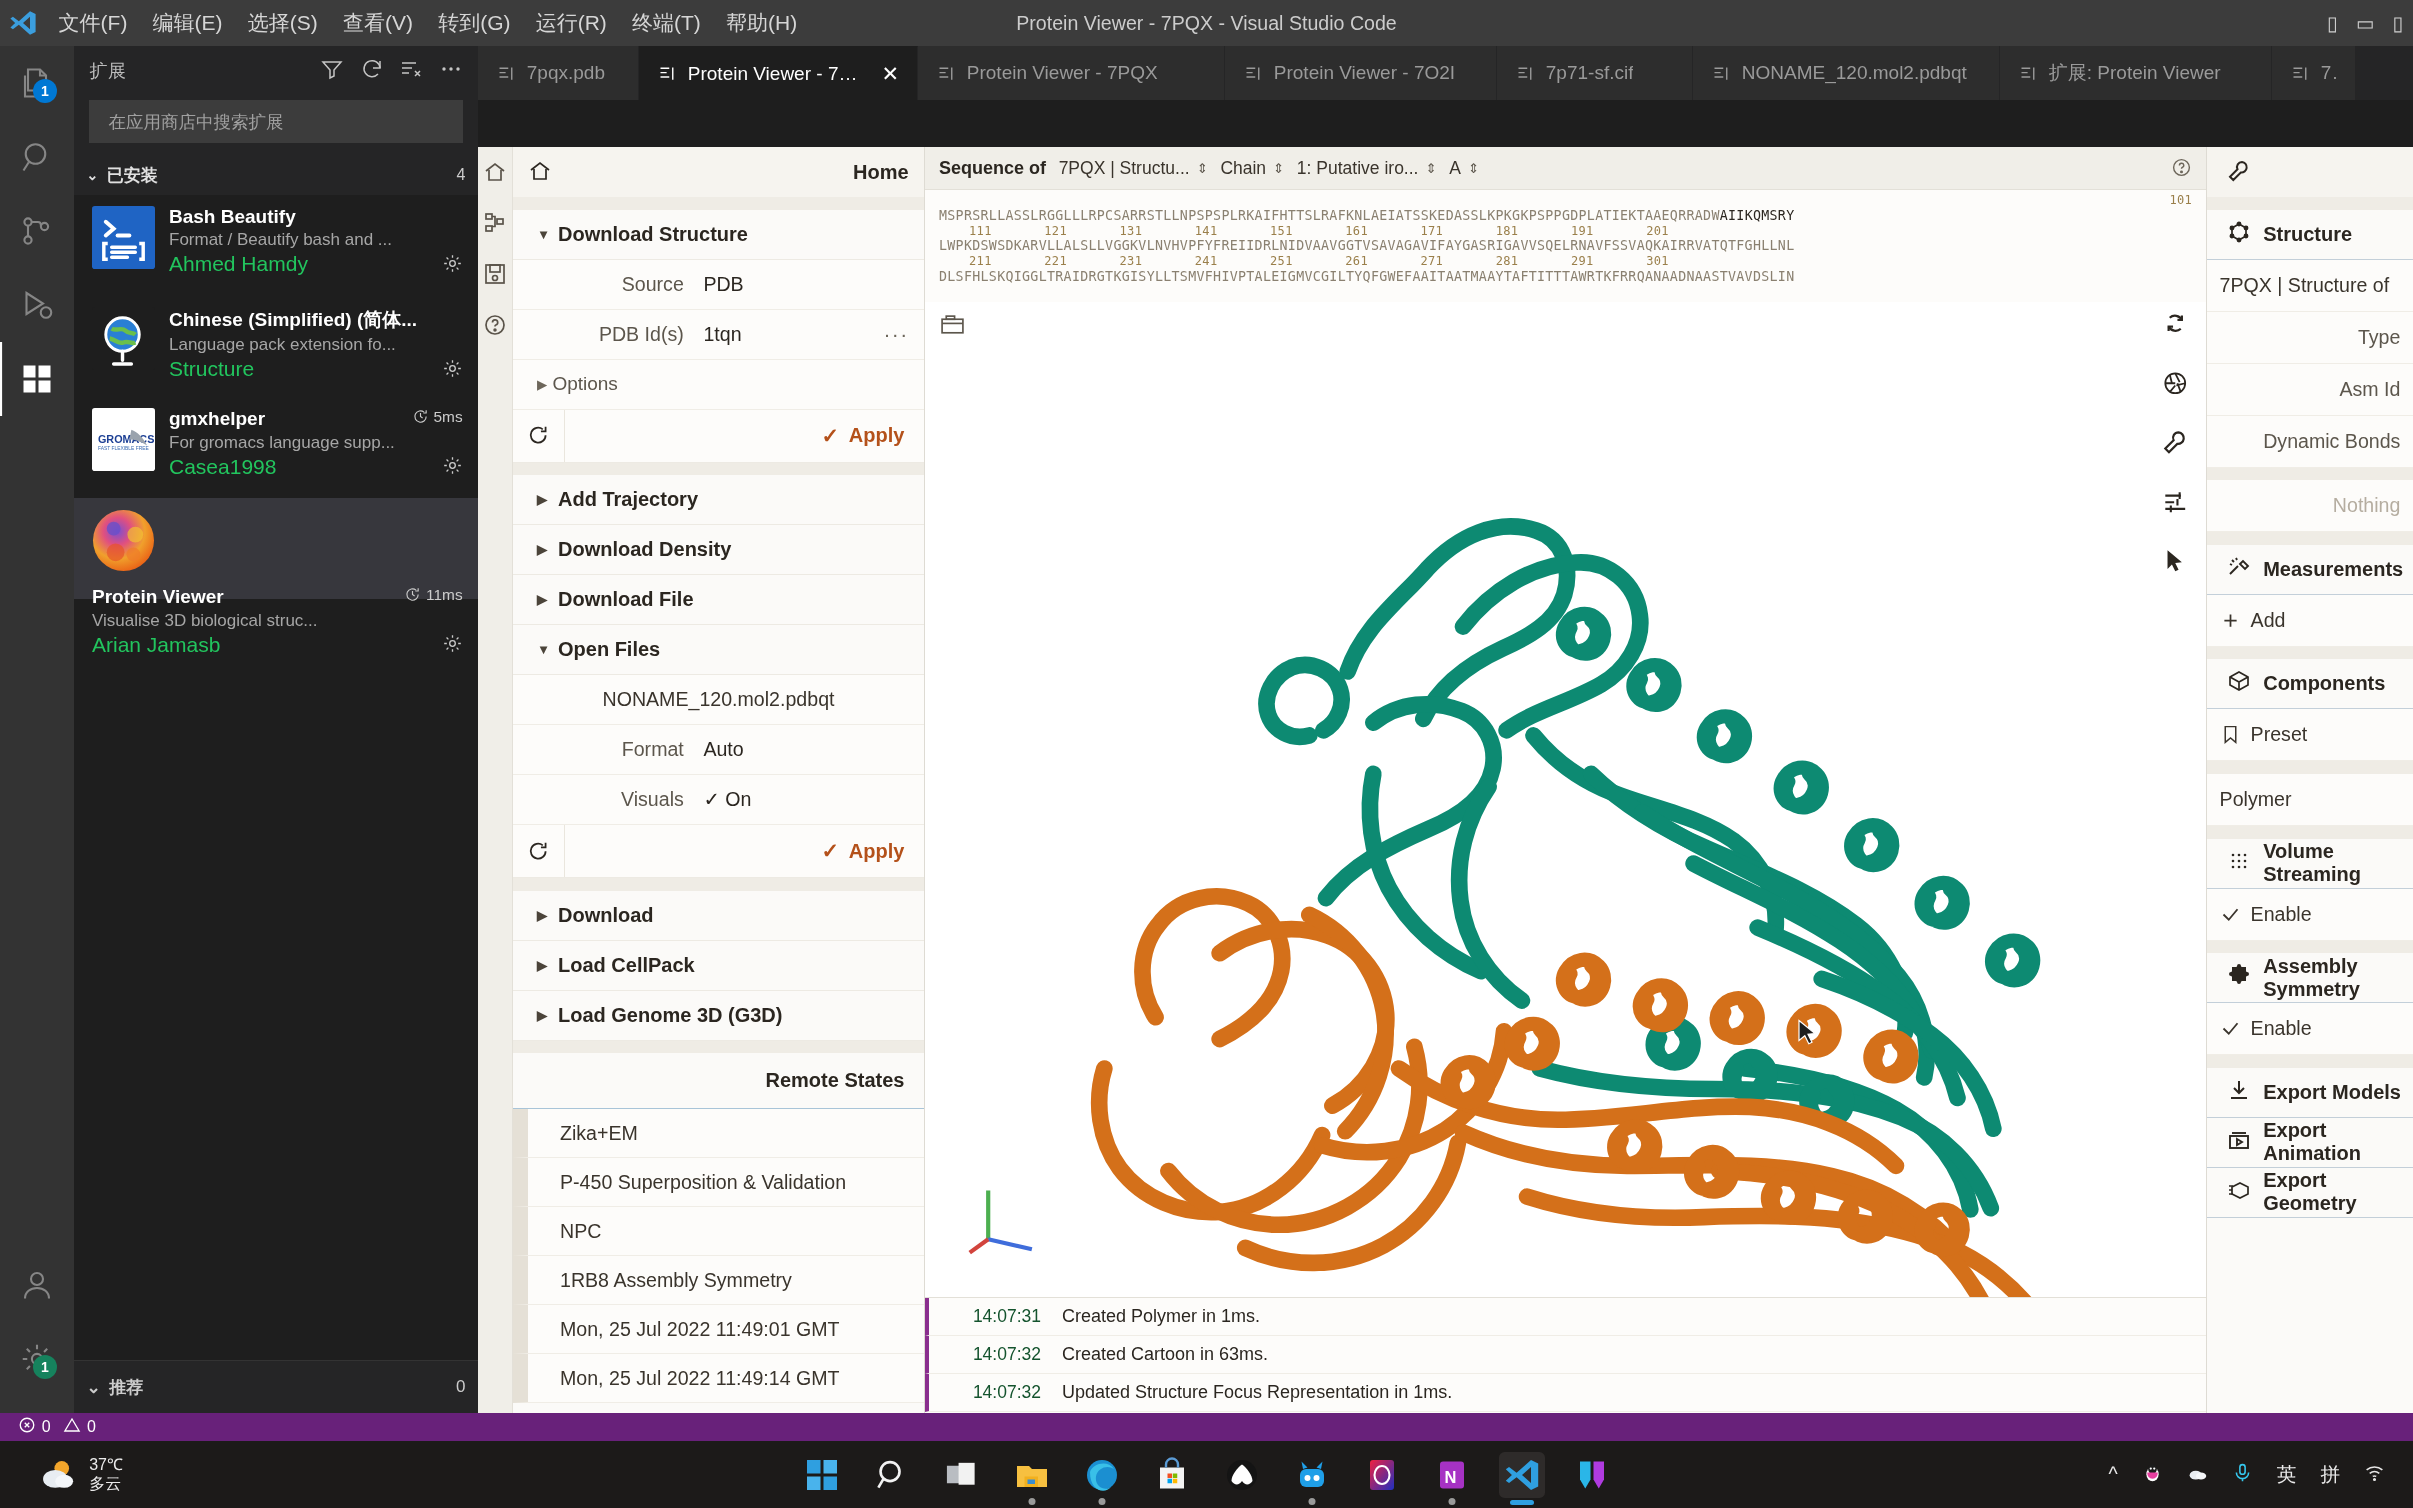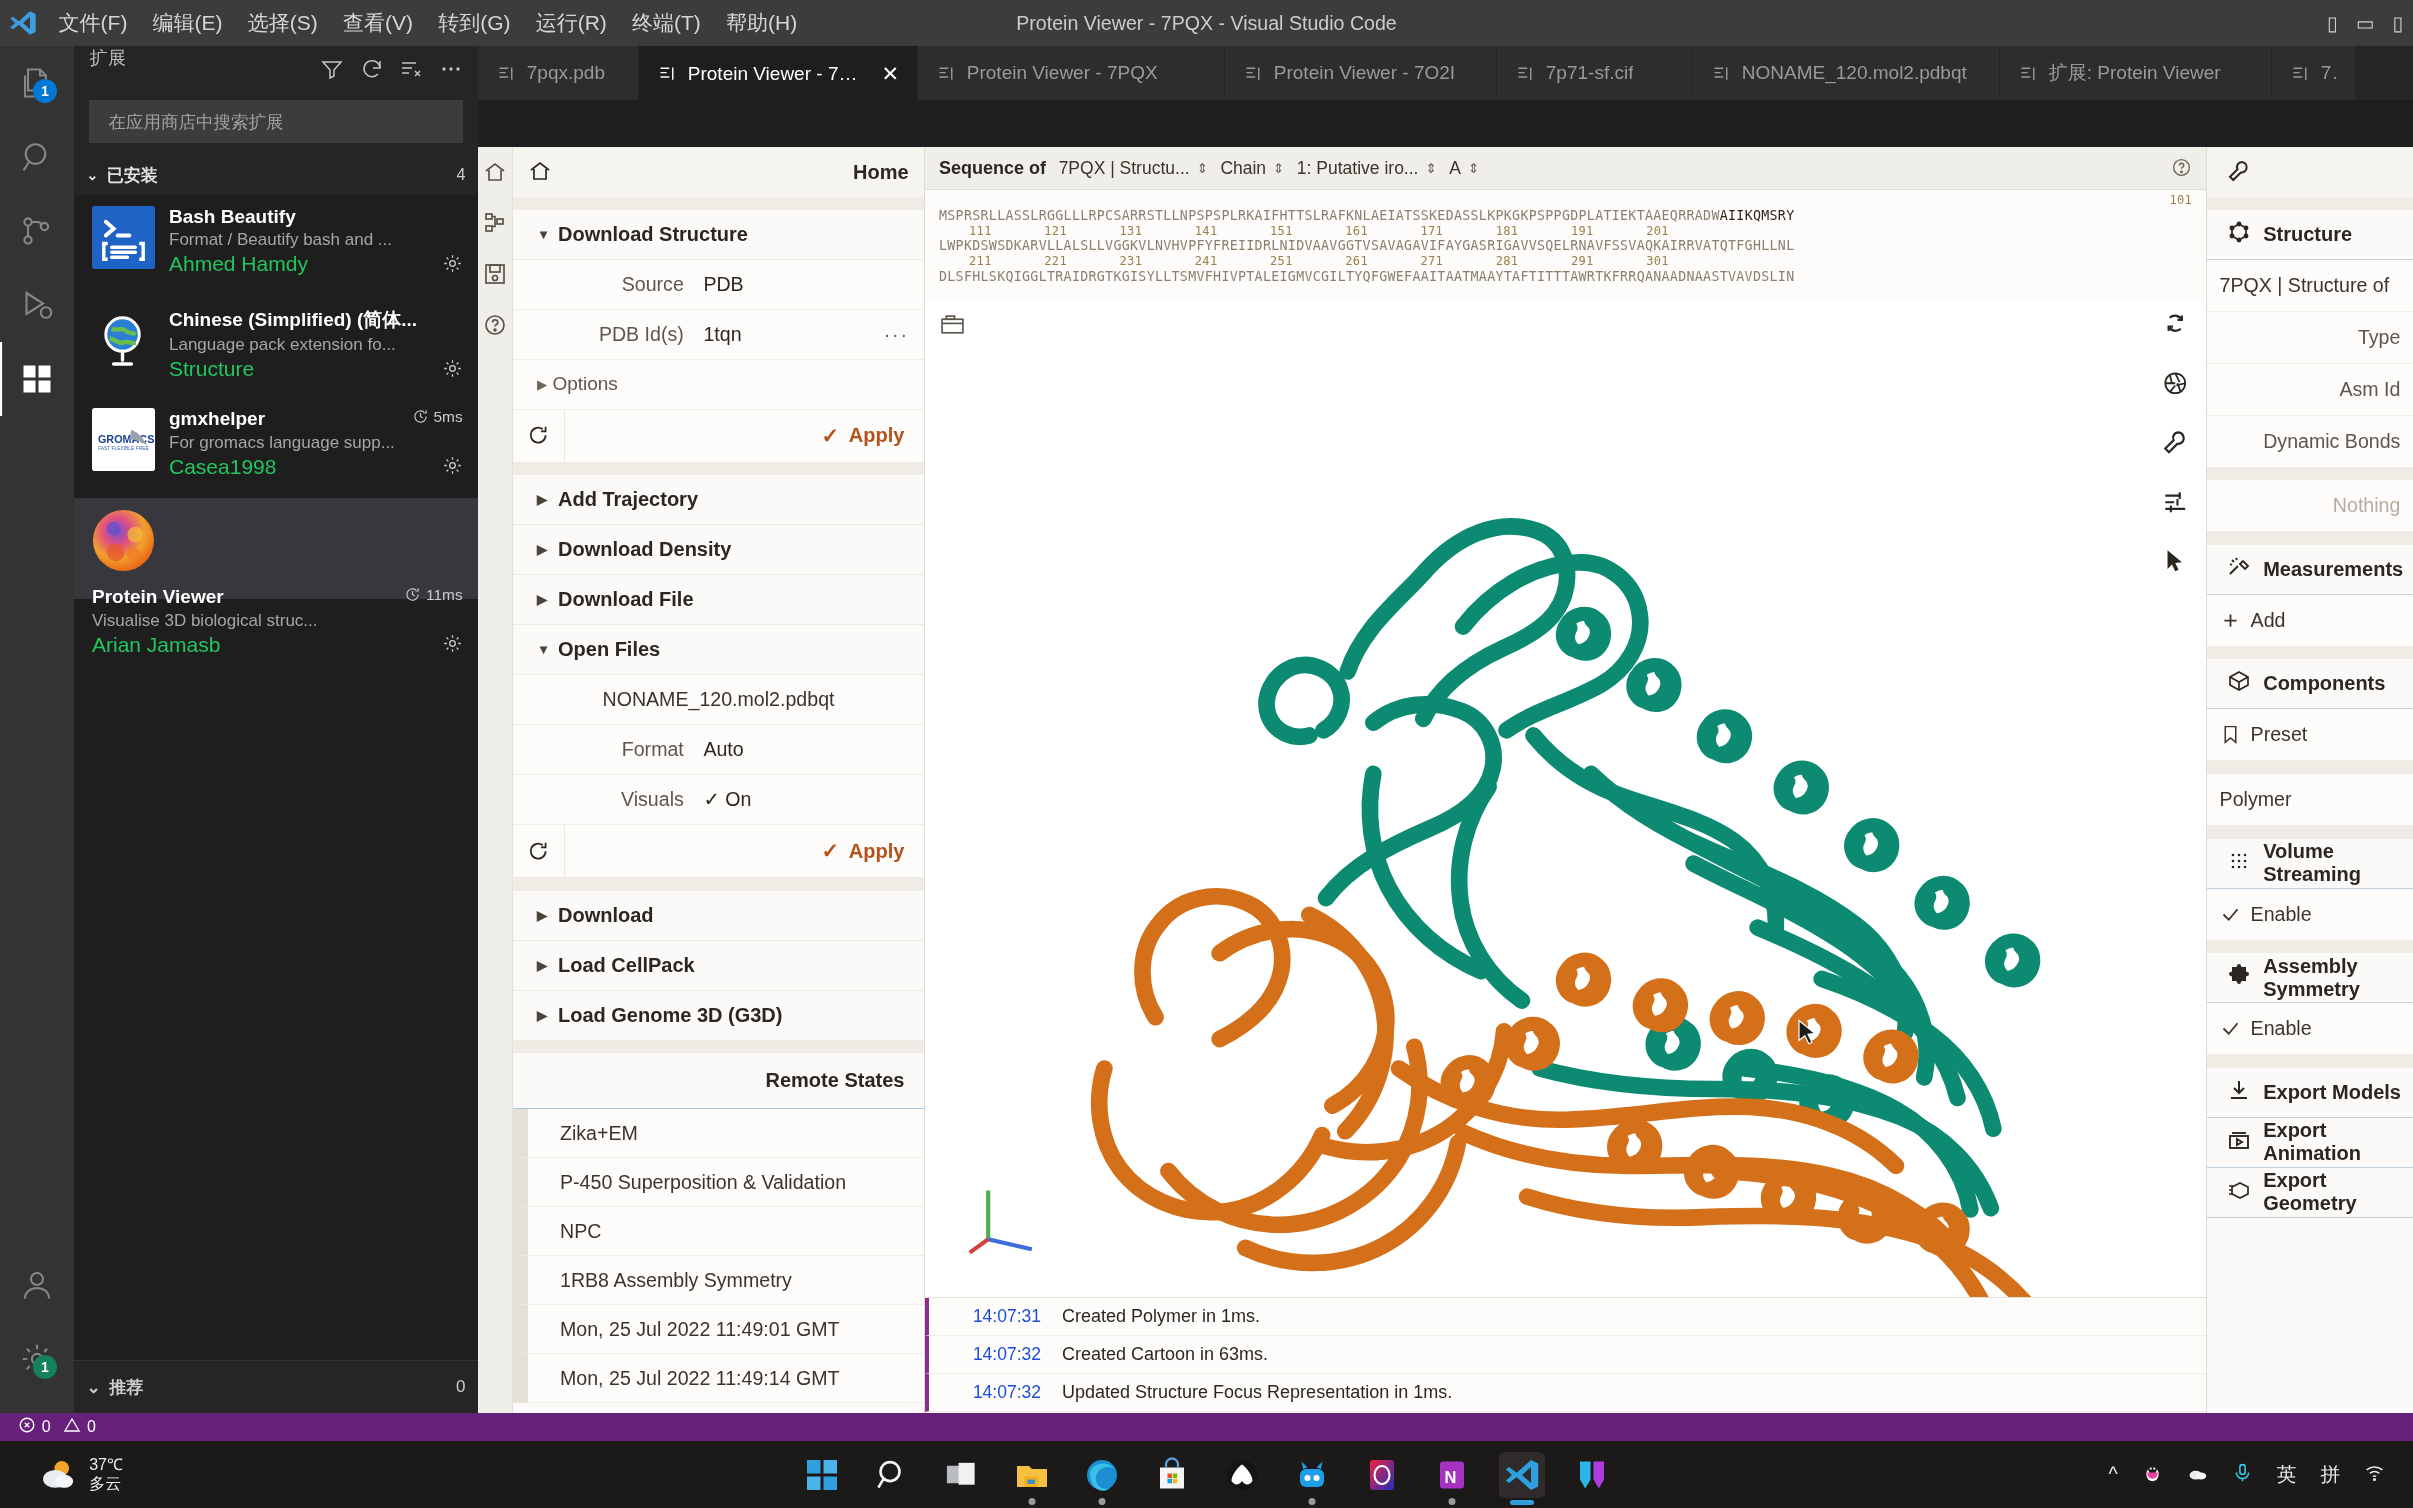--- a/index.html
+++ b/index.html
@@ -50,21 +50,21 @@
   }
   .act-badge.green { background: #16825d; }
   .act-spacer { flex: 1; }
 
   
   .sidebar {
     position: absolute; top: 46px; left: 74px; width: 404px; height: 1367px;
     background: #252526; color: #cccccc; display: flex; flex-direction: column;
   }
   .sb-header {
-    height: 50px; display: flex; 
+    height: 50px; display: flex; align-items: center;
     padding: 0 15.4px; font-size: 18px; color: #bbbbbb;
   }
   .sb-title { flex: 1; letter-spacing: 0.7px; }
   .sb-actions { display: flex; gap: 15.4px; align-items: center; }
   .sb-actions svg { width: 24px; height: 24px; color: #c5c5c5; }
   .sb-search {
     margin: 4.2px 15.4px 12.6px 15.4px; height: 43px; background: #3c3c3c;
     border: 0.7px solid #3c3c3c; color: #a0a0a0; font-size: 17.5px;
     display: flex; align-items: center; padding: 0 18px;
   }
@@ -163,21 +163,21 @@
   .ms-canvas-tools-l svg { width: 25px; height: 25px; color: #5c564c; }
   .ms-canvas-tools-r { position: absolute; right: 18px; top: 8.4px; display: flex; flex-direction: column; gap: 31px; }
   .ms-canvas-tools-r svg { width: 26.5px; height: 26.5px; color: #2b2620; }
   .ms-axes { position: absolute; left: 38px; bottom: 39px; }
   .ms-cursor { position: absolute; }
   .ms-cursor svg { width: 24px; height: 31px; }
 
   .ms-log { height: 116px; background: #fdfcfa; border-top: 0.7px solid #e3e0d8; overflow: hidden; }
   .ms-log-row { height: 38px; display: flex; align-items: center; font-size: 18px; color: #2b2620;
                 border-bottom: 0.7px solid #f0ede6; border-left: 4.2px solid #8a2f8e; }
-  .ms-log-time { width: 133px; text-align: right; padding-right: 21px; color: #1d4ed8; font-size: 17.5px; }
+  .ms-log-time { width: 133px; text-align: right; padding-right: 21px; color: #14532d; font-size: 17.5px; }
 
   
   .ms-rightpanel { width: 207px; background: #fbfaf8; border-left: 0.7px solid #dedbd3; overflow: hidden; }
   .ms-rtool { height: 50px; display: flex; align-items: center; padding-left: 19.6px; background: #f6f4ef; }
   .ms-rtool svg { width: 24px; height: 24px; color: #2b2620; }
   .ms-rsec { height: 50px; display: flex; align-items: center; gap: 12.6px; padding-left: 19.6px;
              font-size: 20px; font-weight: bold; color: #2b2620; border-bottom: 1.4px solid #c3cfd9; background: #fbfaf8; }
   .ms-rsec svg { width: 24px; height: 24px; color: #2b2620; flex: none; }
   .ms-rrow { height: 52px; display: flex; align-items: center; padding: 0 12.6px;
              font-size: 19.6px; color: #3a342c; border-bottom: 0.7px solid #f0ede6; background: #fdfcfa;

